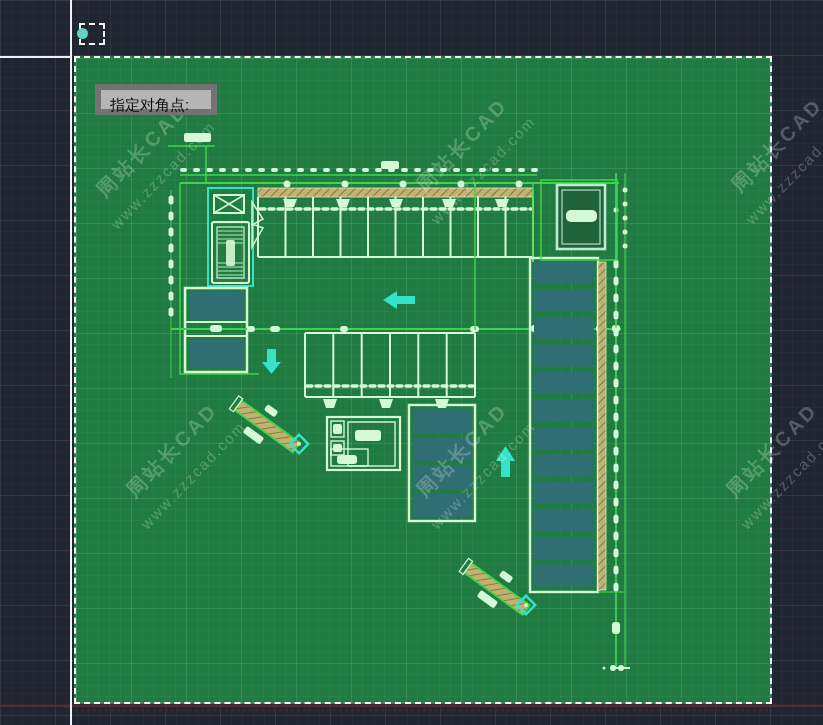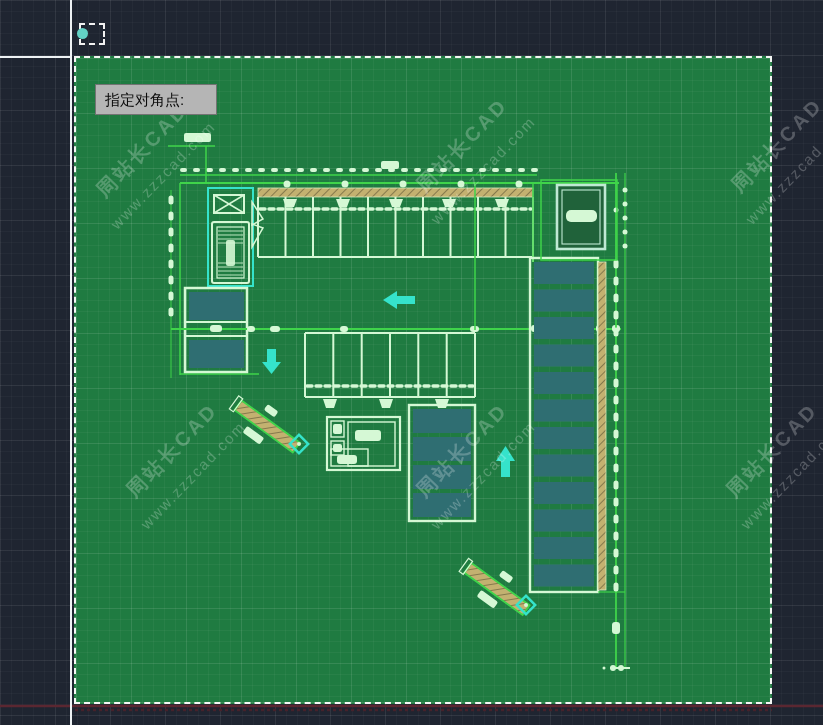--- a/index.html
+++ b/index.html
@@ -42,21 +42,21 @@
     left:79px;top:23px;width:22px;height:18px;
     border:2px dashed #f2f2f2;z-index:5;
   }
   .pickbox .dot{
     position:absolute;left:-4px;top:3px;width:11px;height:11px;
     border-radius:50%;background:#63d2c5;
   }
   
   .tooltip{
     left:95px;top:84px;width:122px;height:31px;box-sizing:border-box;
-    background:#b5b5b5;border:1px solid #737373;z-index:6;
+    background:#b5b5b5;border:6px solid #737373;z-index:6;
     color:#0a0a0a;font-size:15px;line-height:29px;padding-left:9px;
   }
 </style>
 </head>
 <body>
 
 <div class="abs selection-region"></div>
 
 <svg class="abs plan" width="823" height="725" viewBox="0 0 823 725">
   <defs>

